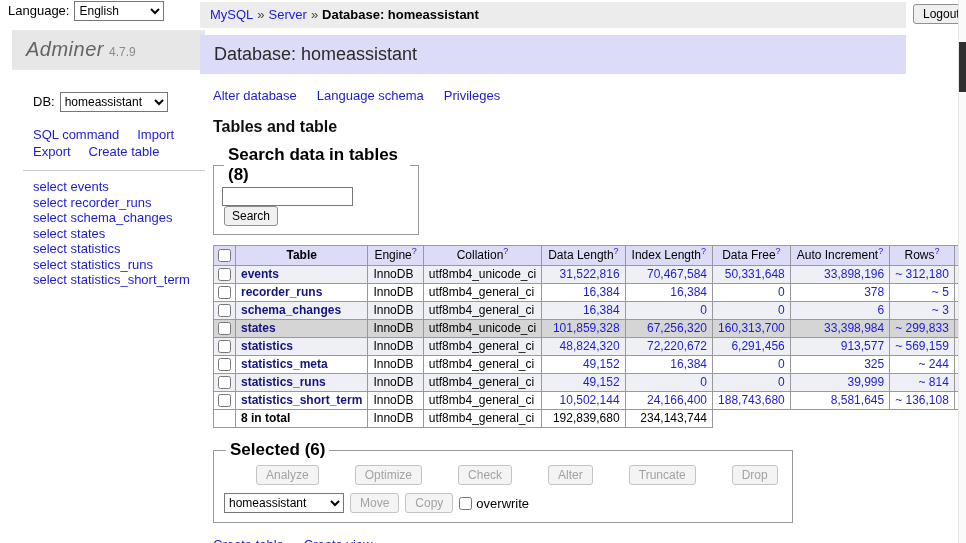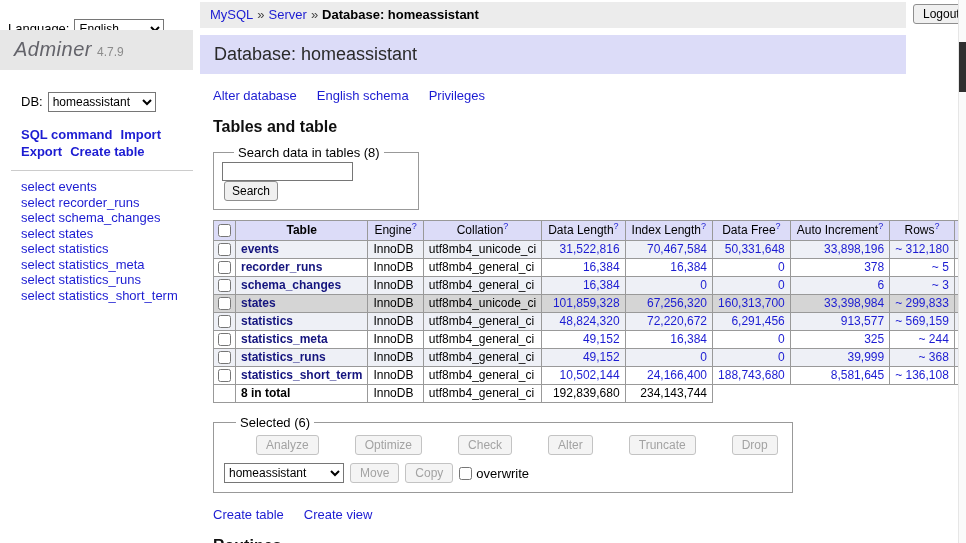--- a/index.html
+++ b/index.html
@@ -24,61 +24,61 @@
     font-family: inherit; font-size: 12px; height: 20px;
     border: 1px solid #767676; background: #fff;
   }
   input[type="checkbox"] { width: 13px; height: 13px; margin: 0; vertical-align: middle; }
   input[type="text"] {
     font-family: inherit; font-size: 12px; height: 19px;
     border: 1px solid #767676; padding: 1px 4px; background: #fff;
   }
 
   
-  #lang { position: absolute; left: 8px; top: 19px; }
+  #lang { position: absolute; left: 8px; top: 1px; }
   #lang label { margin-right: 5px; }
   #lang select { width: 90px; }
   #logout { position: absolute; left: 913px; top: 4px; }
 
   
   #scrollbar {
     position: absolute; right: 0; top: 0; width: 8px; height: 543px;
     background: #fafafa; border-left: 1px solid #e6e6e6;
   }
   #scroll-thumb { position: absolute; top: 42px; left: 0; width: 100%; height: 50px; background: #303030; }
 
   
-  #sidebar { position: absolute; left: 0; top: 30px; width: 193px; }
+  #sidebar { position: absolute; left: 12px; top: 30px; width: 193px; }
   #logo { background: var(--sidebar_header_bg, #e7e7e7); padding: 8px 14px 9px; }
   #logo-name { font-size: 20px; font-style: italic; color: #63636a; letter-spacing: 0.5px; }
   #logo-ver { font-size: 12px; color: #8b8b8b; margin-left: 5px; }
   .side-pad { padding-left: 21px; }
   #db-row { margin-top: 22px; }
   #db-row select { width: 108px; margin-left: 5px; }
   #side-actions { margin-top: 14px; line-height: 17px; }
-  #side-actions a { margin-right: 8px; font-weight: bold; }
+  #side-actions a { margin-right: 18px; }
   #side-divider { border: none; border-top: 1px solid #ccc; margin: 10px 0 8px -10px; }
   #side-tables a { display: block; line-height: 15.5px; }
 
   
   #content { position: absolute; left: 200px; top: 2px; width: 706px; }
   #breadcrumb { background: var(--breadcrumb_bg, #ececec); padding: 5px 10px 6px; }
   #breadcrumb .sep { color: #444; margin: 0 4px; }
   #breadcrumb b { color: #000; }
   #page-title {
     margin-top: 7px; background: var(--title_bg, #dcdcf8);
     font-size: 18px; font-weight: normal; color: #2a2a2a;
     padding: 9px 14px; line-height: 21px;
   }
   .links-row { margin: 14px 0 0 13px; }
   .links-row a { margin-right: 20px; }
   h3 { font-size: 16px; line-height: 19px; margin: 14px 0 0 13px; color: #101010; font-weight: bold; }
 
   fieldset { border: 1px solid #999; }
-  legend { font-size: 13px; padding: 0 4px; margin-left: 12px; }
+  legend { font-size: 17px; padding: 0 4px; margin-left: 2px; font-weight: bold; }
 
   #search-fs { margin: 9px 0 0 13px; width: 206px; padding: 2px 8px 8px; }
   #search-fs input[type="text"] { width: 131px; }
   #search-fs button { margin-left: 2px; padding: 2px 7px; }
 
   .data { border-collapse: collapse; margin: 10px 0 0 13px; font-size: 12px; }
   .data th, .data td { border: 1px solid #999; padding: 1px 5px; line-height: 15px; white-space: nowrap; }
   .data thead th { background: var(--title_bg, #dcdcf8); font-weight: normal; text-align: center; padding: 2px 6px; }
   .data thead th.name-col { font-weight: bold; }
   .data tbody th { text-align: left; font-weight: bold; background: inherit; }
@@ -122,36 +122,35 @@
           <div><a>SQL command</a><a>Import</a></div>
           <div><a>Export</a><a>Create table</a></div>
         </div>
       <hr id="side-divider">
       <div id="side-tables">
           <a>select events</a>
           <a>select recorder_runs</a>
           <a>select schema_changes</a>
           <a>select states</a>
           <a>select statistics</a>
-          <a>select statistics_meta</a>
           <a>select statistics_runs</a>
           <a>select statistics_short_term</a>
         </div>
     </div>
   </div>
 
   <div id="content">
 
     <div id="breadcrumb">
       <a>MySQL</a><span class="sep">»</span><a>Server</a><span class="sep">»</span><b>Database: homeassistant</b>
     </div>
 
     <h2 id="page-title">Database: homeassistant</h2>
 
-    <div class="links-row" id="db-actions"><a>Alter database</a><a>English schema</a><a>Privileges</a></div>
+    <div class="links-row" id="db-actions"><a>Alter database</a><a>Language schema</a><a>Privileges</a></div>
 
     <h3>Tables and table</h3>
 
     <fieldset id="search-fs">
       <legend>Search data in tables (8)</legend>
       <input type="text" value="" style="">
       <button>Search</button>
     </fieldset>
 
     <table class="data">
@@ -244,21 +243,21 @@
           </tr>
           <tr class="odd">
             <td class="check"><input type="checkbox" style=""></td>
             <th><a class="tbl">statistics_runs</a></th>
             <td>InnoDB</td>
             <td>utf8mb4_general_ci</td>
             <td class="num"><a>49,152</a></td>
             <td class="num"><a>0</a></td>
             <td class="num"><a>0</a></td>
             <td class="num"><a>39,999</a></td>
-            <td class="num"><a>~ 368</a></td>
+            <td class="num"><a>~ 814</a></td>
             <td></td>
           </tr>
           <tr>
             <td class="check"><input type="checkbox" style=""></td>
             <th><a class="tbl">statistics_short_term</a></th>
             <td>InnoDB</td>
             <td>utf8mb4_general_ci</td>
             <td class="num"><a>10,502,144</a></td>
             <td class="num"><a>24,166,400</a></td>
             <td class="num"><a>188,743,680</a></td>

